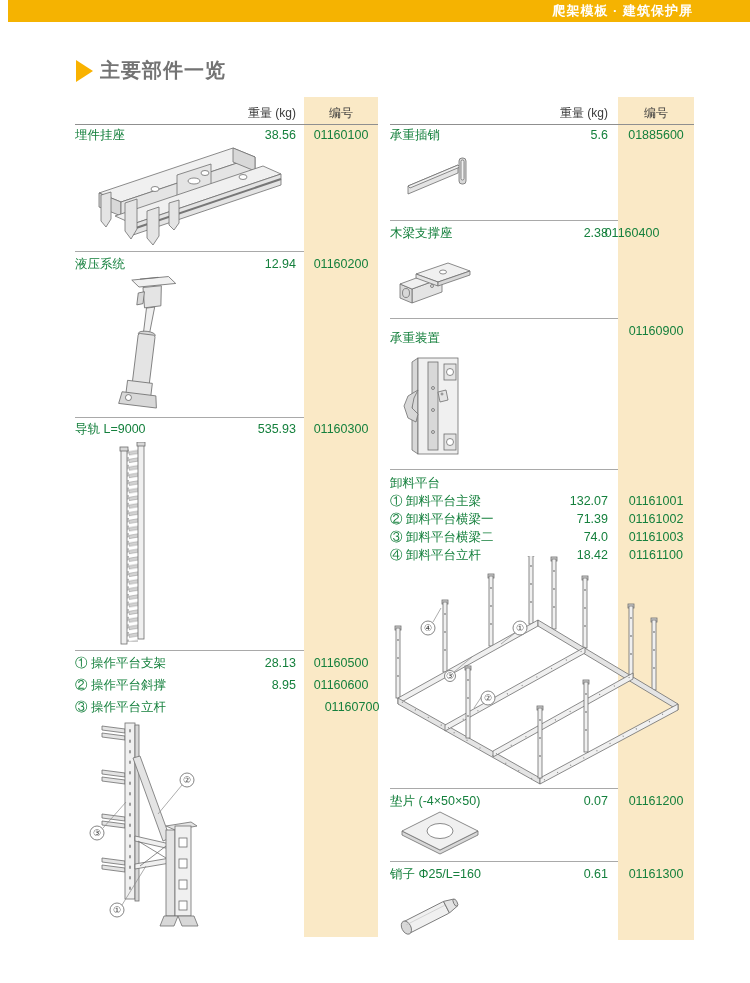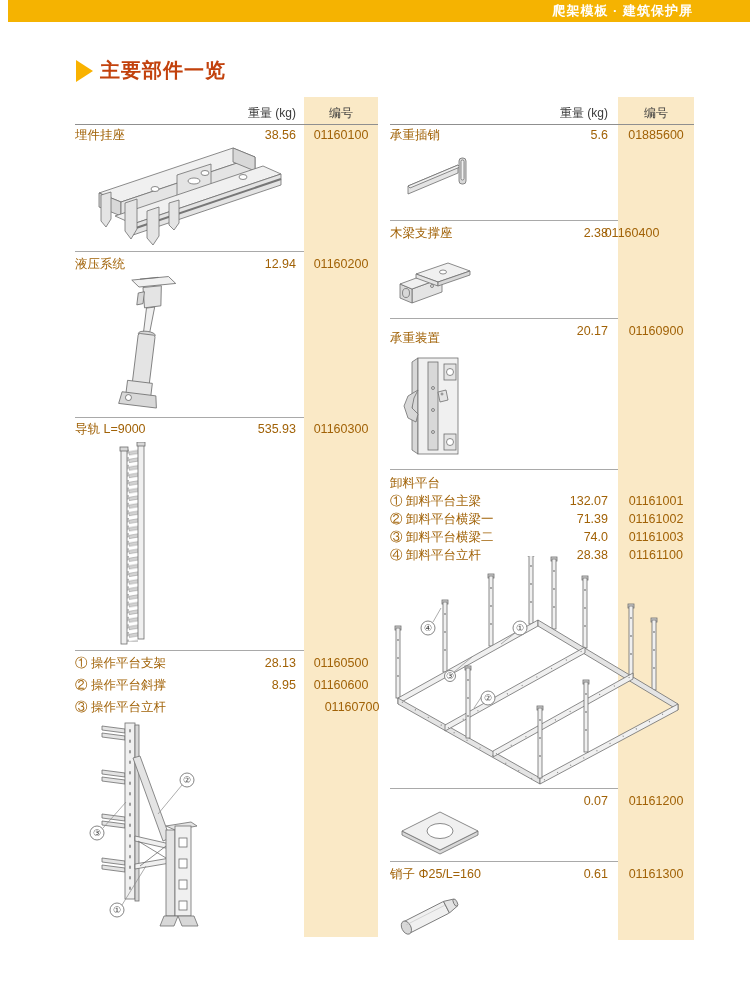--- a/index.html
+++ b/index.html
@@ -4,24 +4,24 @@
 <style>
   html,body{margin:0;padding:0;background:#ffffff;}
   #canvas{position:relative;width:750px;height:983px;background:#ffffff;overflow:hidden;
           font-family:"Liberation Sans",sans-serif;color:#2b2b2b;}
   .abs{position:absolute;}
   .topbar{left:8px;top:0;width:742px;height:22px;background:#F5B301;}
   .topbar-title{right:57px;top:0;height:22px;line-height:22px;color:#ffffff;
                 font-size:13px;font-weight:bold;letter-spacing:1px;}
   .tri{left:76px;top:60px;width:0;height:0;border-left:17px solid #F9B200;
        border-top:11px solid transparent;border-bottom:11px solid transparent;}
-  .sec-title{left:100px;top:57px;font-size:20px;font-weight:bold;color:#c2410c;letter-spacing:1px;}
+  .sec-title{left:100px;top:57px;font-size:20px;font-weight:bold;color:#737373;letter-spacing:1px;}
   .creamcol{background:#FAE9C6;}
   .hdr{font-size:12px;color:#3a3a3a;line-height:15px;}
-  .lbl{font-size:12.5px;line-height:15px;color:#a16207;}
+  .lbl{font-size:12.5px;line-height:15px;color:#15803d;}
   .wt{text-align:right;}
   .code{text-align:center;}
   .sep{height:1px;background:#a9a9a9;}
   .hline{height:1px;background:#8f8f8f;}
   svg{display:block;}
   svg .ln{stroke:#6e6e6e;stroke-width:0.8;fill:none;}
   svg .f1{fill:#f0f0f0;stroke:#6e6e6e;stroke-width:0.8;}
   svg .f2{fill:#e4e4e4;stroke:#6e6e6e;stroke-width:0.8;}
   svg .f3{fill:#d8d8d8;stroke:#6e6e6e;stroke-width:0.8;}
   svg .wh{fill:#ffffff;stroke:#6e6e6e;stroke-width:0.8;}
@@ -201,21 +201,20 @@
       <polygon class="f2" points="20,22 42,30 42,34 20,26"></polygon>
       <polygon class="f3" points="42,30 74,19 74,23 42,34"></polygon>
       <ellipse class="wh" cx="47" cy="20" rx="3.5" ry="2"></ellipse>
       <circle class="ln" cx="36" cy="34" r="1.5"></circle>
     </svg>
   </div>
 
   <div class="abs sep" style="left:390px;top:318px;width:228px"></div>
 
   <div class="abs lbl" style="left:390px;top:331px;width:190px">承重装置</div>
-  <div class="abs lbl wt" style="left:390px;top:324px;width:218px">20.17</div>
   <div class="abs lbl code" style="left:618px;top:324px;width:76px">01160900</div>
 
   <div class="abs" style="left:402px;top:348px">
     <svg width="68" height="116" viewBox="0 0 68 116">
       <polygon class="f3" points="10,14 16,10 16,106 10,102"></polygon>
       <rect class="f1" x="16" y="10" width="40" height="96"></rect>
       <rect class="f2" x="42" y="16" width="12" height="16"></rect>
       <circle class="wh" cx="48" cy="24" r="3.5"></circle>
       <rect class="f2" x="42" y="86" width="12" height="16"></rect>
       <circle class="wh" cx="48" cy="94" r="3.5"></circle>
@@ -235,21 +234,21 @@
   <div class="abs lbl" style="left:390px;top:494px;width:200px">① 卸料平台主梁</div>
   <div class="abs lbl wt" style="left:390px;top:494px;width:218px">132.07</div>
   <div class="abs lbl code" style="left:618px;top:494px;width:76px">01161001</div>
   <div class="abs lbl" style="left:390px;top:512px;width:200px">② 卸料平台横梁一</div>
   <div class="abs lbl wt" style="left:390px;top:512px;width:218px">71.39</div>
   <div class="abs lbl code" style="left:618px;top:512px;width:76px">01161002</div>
   <div class="abs lbl" style="left:390px;top:530px;width:200px">③ 卸料平台横梁二</div>
   <div class="abs lbl wt" style="left:390px;top:530px;width:218px">74.0</div>
   <div class="abs lbl code" style="left:618px;top:530px;width:76px">01161003</div>
   <div class="abs lbl" style="left:390px;top:548px;width:200px">④ 卸料平台立杆</div>
-  <div class="abs lbl wt" style="left:390px;top:548px;width:218px">28.38</div>
+  <div class="abs lbl wt" style="left:390px;top:548px;width:218px">18.42</div>
   <div class="abs lbl code" style="left:618px;top:548px;width:76px">01161100</div>
 
   <div class="abs" style="left:388px;top:556px">
     <svg width="302" height="232" viewBox="0 0 302 232">
       <defs>
         <g id="post">
           <rect x="-3" y="-72" width="6" height="4" class="f3"></rect>
           <rect x="-2" y="-70" width="4" height="70" class="f1"></rect>
           <circle cx="0" cy="-58" r="0.9" fill="#888"></circle>
           <circle cx="0" cy="-40" r="0.9" fill="#888"></circle>
@@ -291,20 +290,21 @@
       <text class="callout-txt" x="132" y="75">①</text>
       <circle class="callout" cx="62" cy="120" r="5.5"></circle>
       <text class="callout-txt" x="62" y="123">③</text>
       <circle class="callout" cx="100" cy="142" r="7"></circle>
       <text class="callout-txt" x="100" y="145">②</text>
     </svg>
   </div>
 
   <div class="abs sep" style="left:390px;top:788px;width:228px"></div>
 
+  <div class="abs lbl" style="left:390px;top:794px;width:200px">垫片 (-4×50×50)</div>
   <div class="abs lbl wt" style="left:390px;top:794px;width:218px">0.07</div>
   <div class="abs lbl code" style="left:618px;top:794px;width:76px">01161200</div>
 
   <div class="abs" style="left:396px;top:808px">
     <svg width="88" height="54" viewBox="0 0 88 54">
       <polygon class="f3" points="6,23 6,27 44,46 82,27 82,23 44,42"></polygon>
       <polygon class="f1" points="44,4 82,23 44,42 6,23"></polygon>
       <ellipse class="wh" cx="44" cy="23" rx="13" ry="7.5"></ellipse>
     </svg>
   </div>

